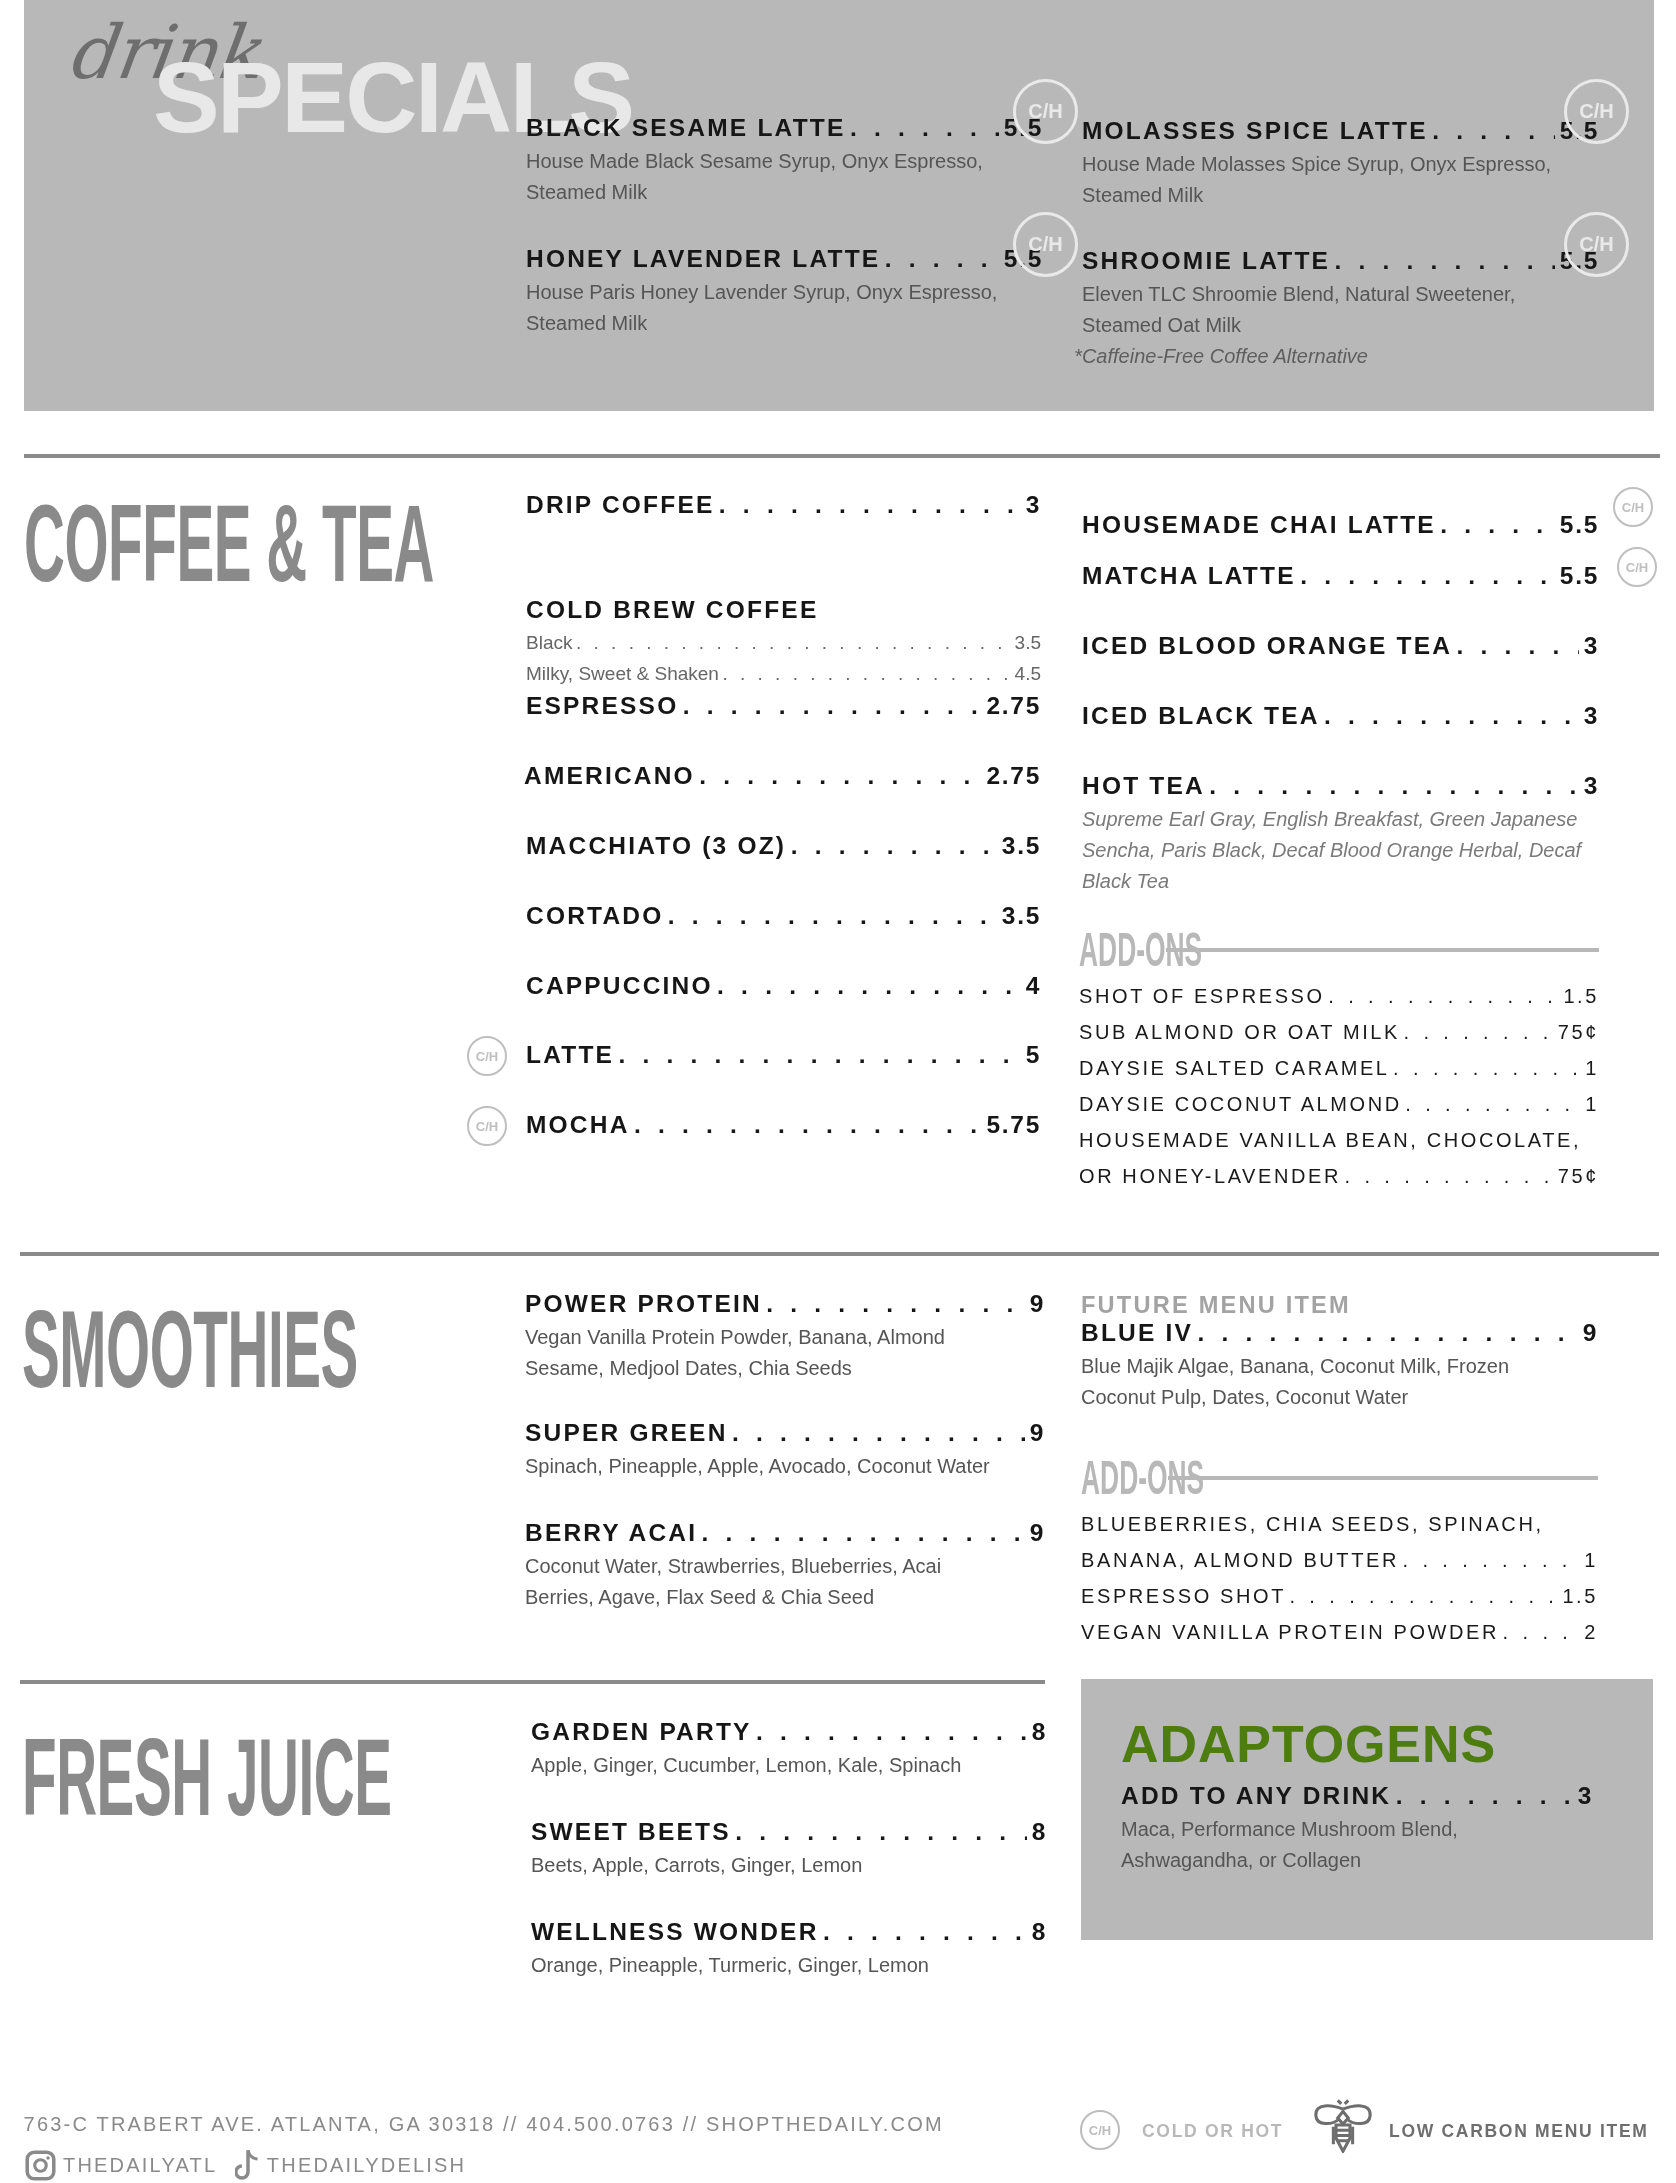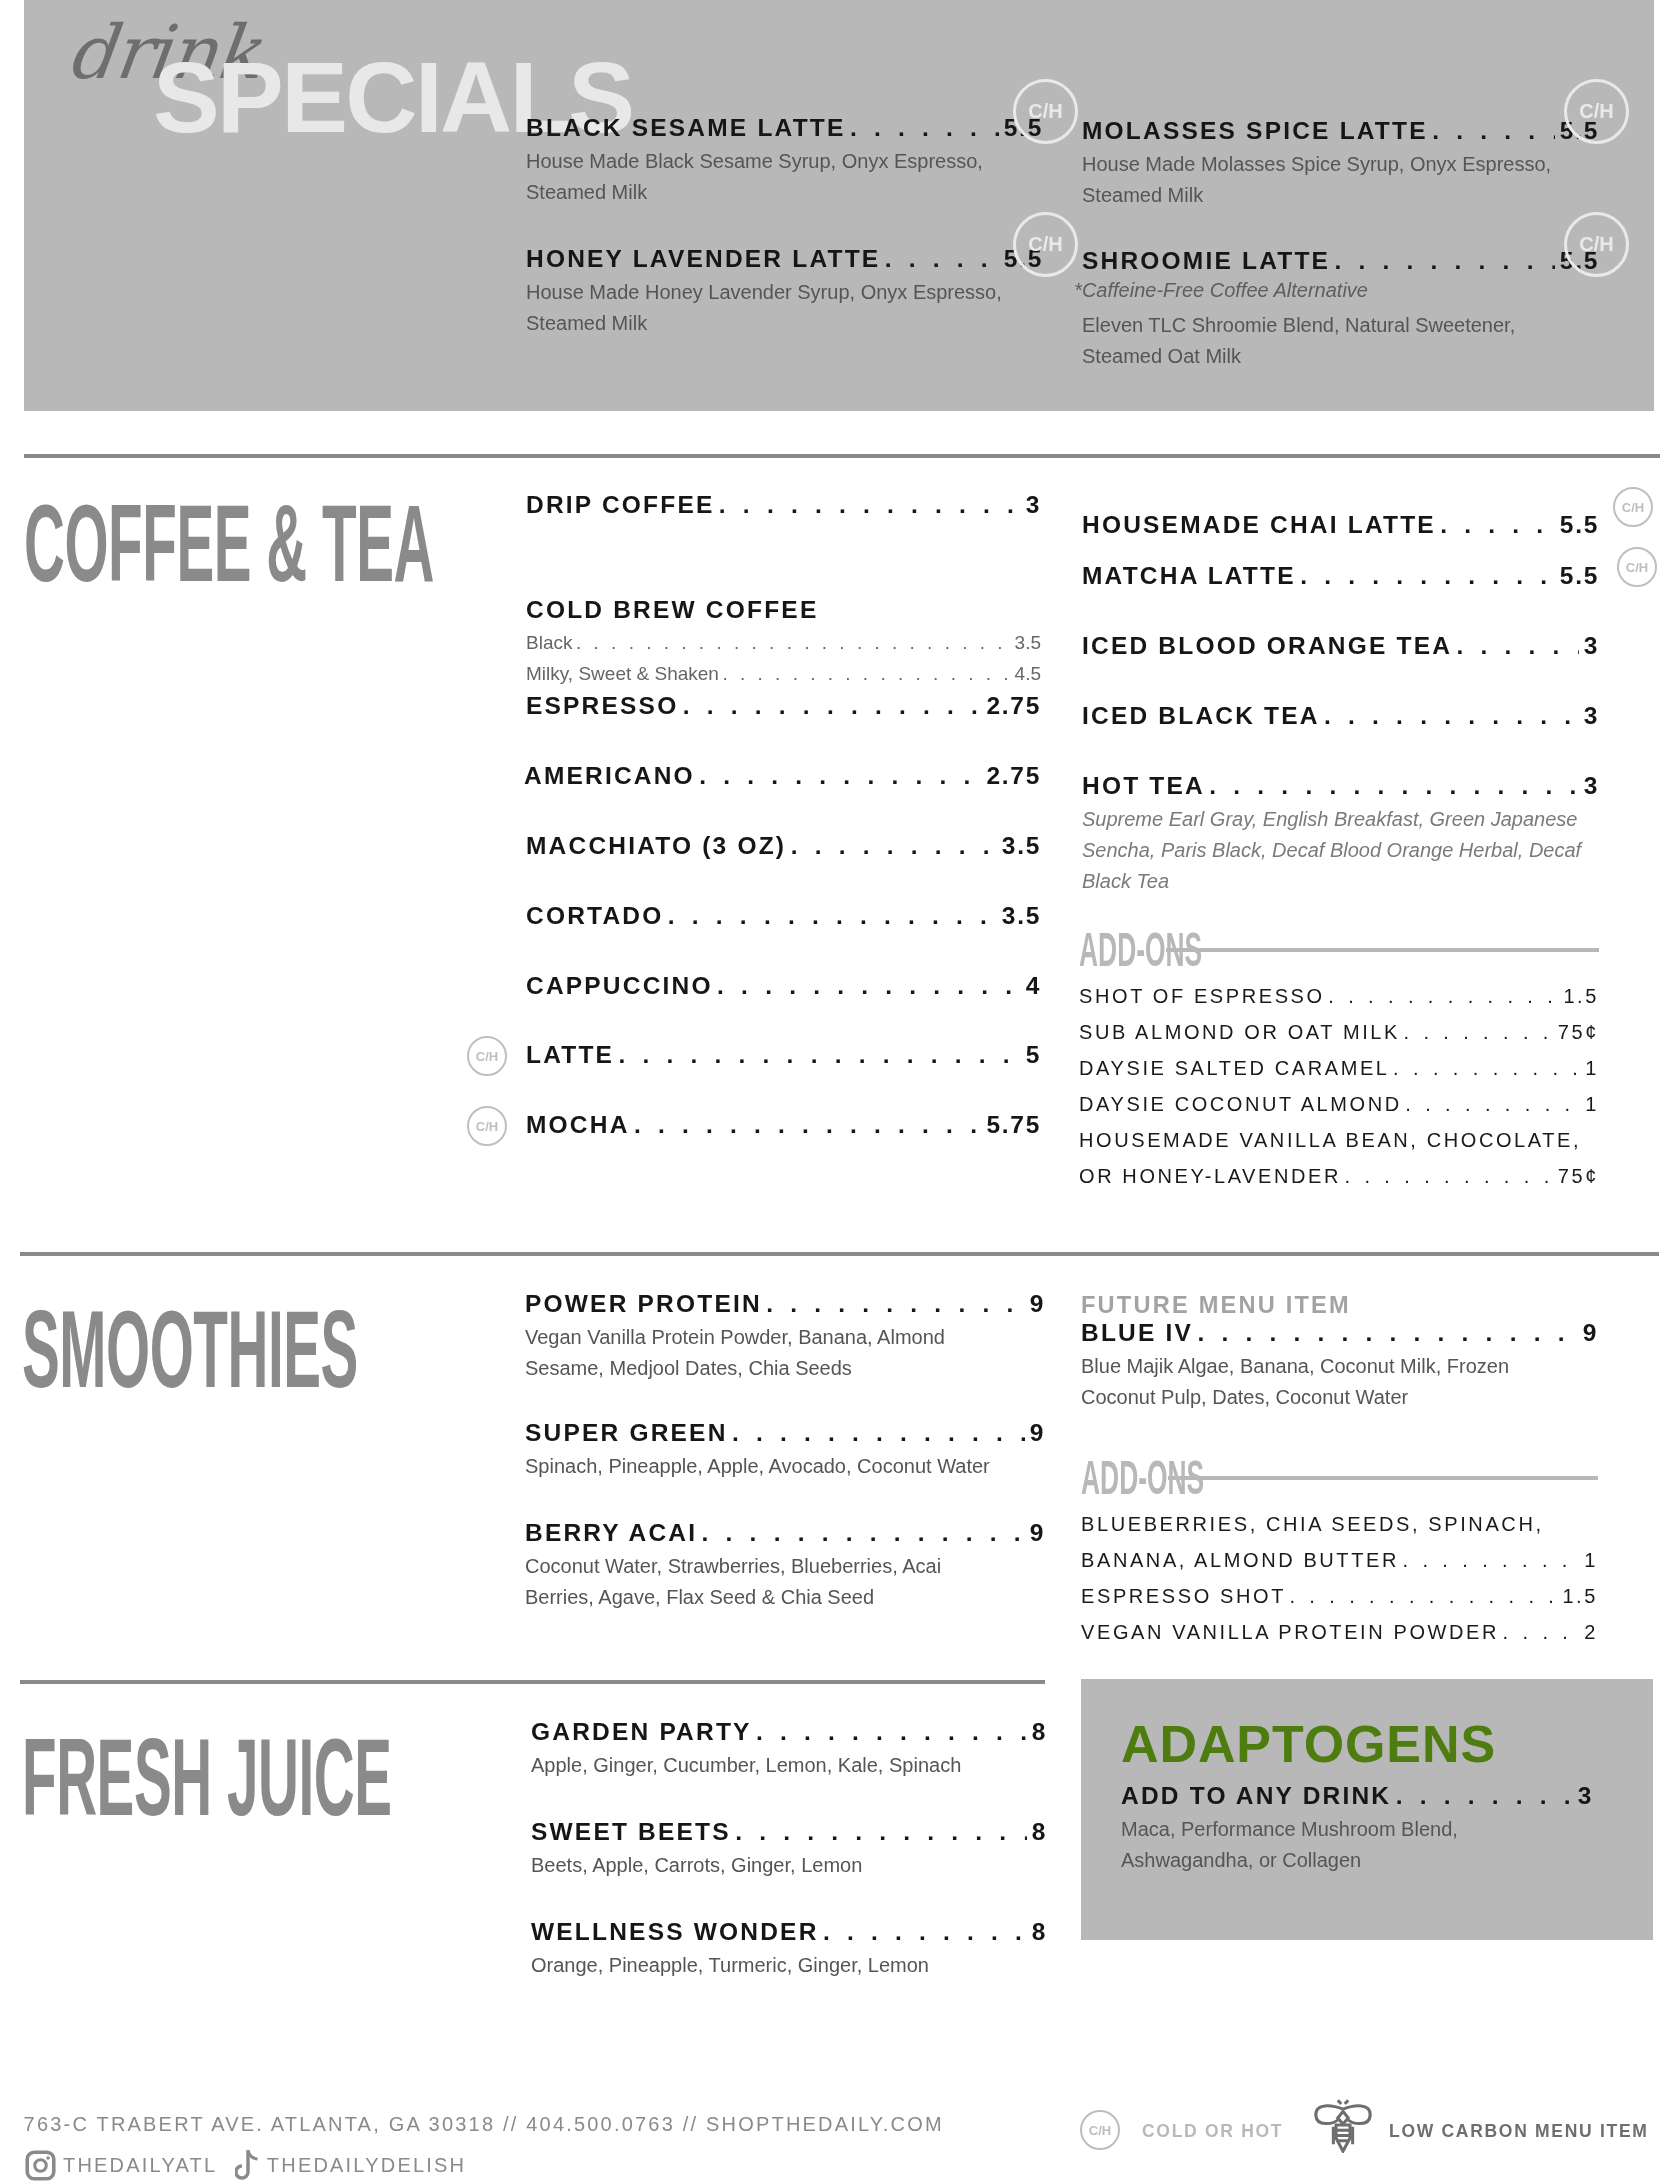--- a/index.html
+++ b/index.html
@@ -76,42 +76,42 @@
   <div class="desc" style="width:515px;">House Made Black Sesame Syrup, Onyx Espresso, Steamed Milk</div>
 </div>
 <div class="ch light" style="left:1013px; top:79px;">C/H</div>
 
 <div class="item on-gray" style="left:526px; top:245px; width:517px;">
   <div class="row">
       <span class="name">HONEY LAVENDER LATTE</span>
       <span class="dots"></span>
       <span class="price">5.5</span>
     </div>
-  <div class="desc" style="width:515px;">House Made Honey Lavender Syrup, Onyx Espresso, Steamed Milk</div>
+  <div class="desc" style="width:515px;">House Paris Honey Lavender Syrup, Onyx Espresso, Steamed Milk</div>
 </div>
 <div class="ch light" style="left:1013px; top:212px;">C/H</div>
 
 <div class="item on-gray" style="left:1082px; top:117px; width:517px;">
   <div class="row">
       <span class="name">MOLASSES SPICE LATTE</span>
       <span class="dots"></span>
       <span class="price">5.5</span>
     </div>
   <div class="desc" style="width:515px;">House Made Molasses Spice Syrup, Onyx Espresso, Steamed Milk</div>
 </div>
 <div class="ch light" style="left:1564px; top:79px;">C/H</div>
 
 <div class="item on-gray" style="left:1082px; top:247px; width:517px;">
   <div class="row">
       <span class="name">SHROOMIE LATTE</span>
       <span class="dots"></span>
       <span class="price">5.5</span>
     </div>
+  <div class="desc" style="width:515px;">Eleven TLC Shroomie Blend, Natural Sweetener, Steamed Oat Milk</div>
   <div class="desc desc-italic" style="margin-left:-7.9px; color:#5e5e5e; margin-top:0;">*Caffeine-Free Coffee Alternative</div>
-  <div class="desc" style="width:515px;">Eleven TLC Shroomie Blend, Natural Sweetener, Steamed Oat Milk</div>
 </div>
 <div class="ch light" style="left:1564px; top:212px;">C/H</div>
 
 <div class="abs divider" style="left:23.6px; top:454px; width:1636px;"></div>
 <div class="abs section-title" style="left:23.6px; top:489px;">COFFEE &amp; TEA</div>
 
 <div class="item" style="left:526px; top:491px; width:515px;">
   <div class="row">
       <span class="name">DRIP COFFEE</span>
       <span class="dots"></span>

